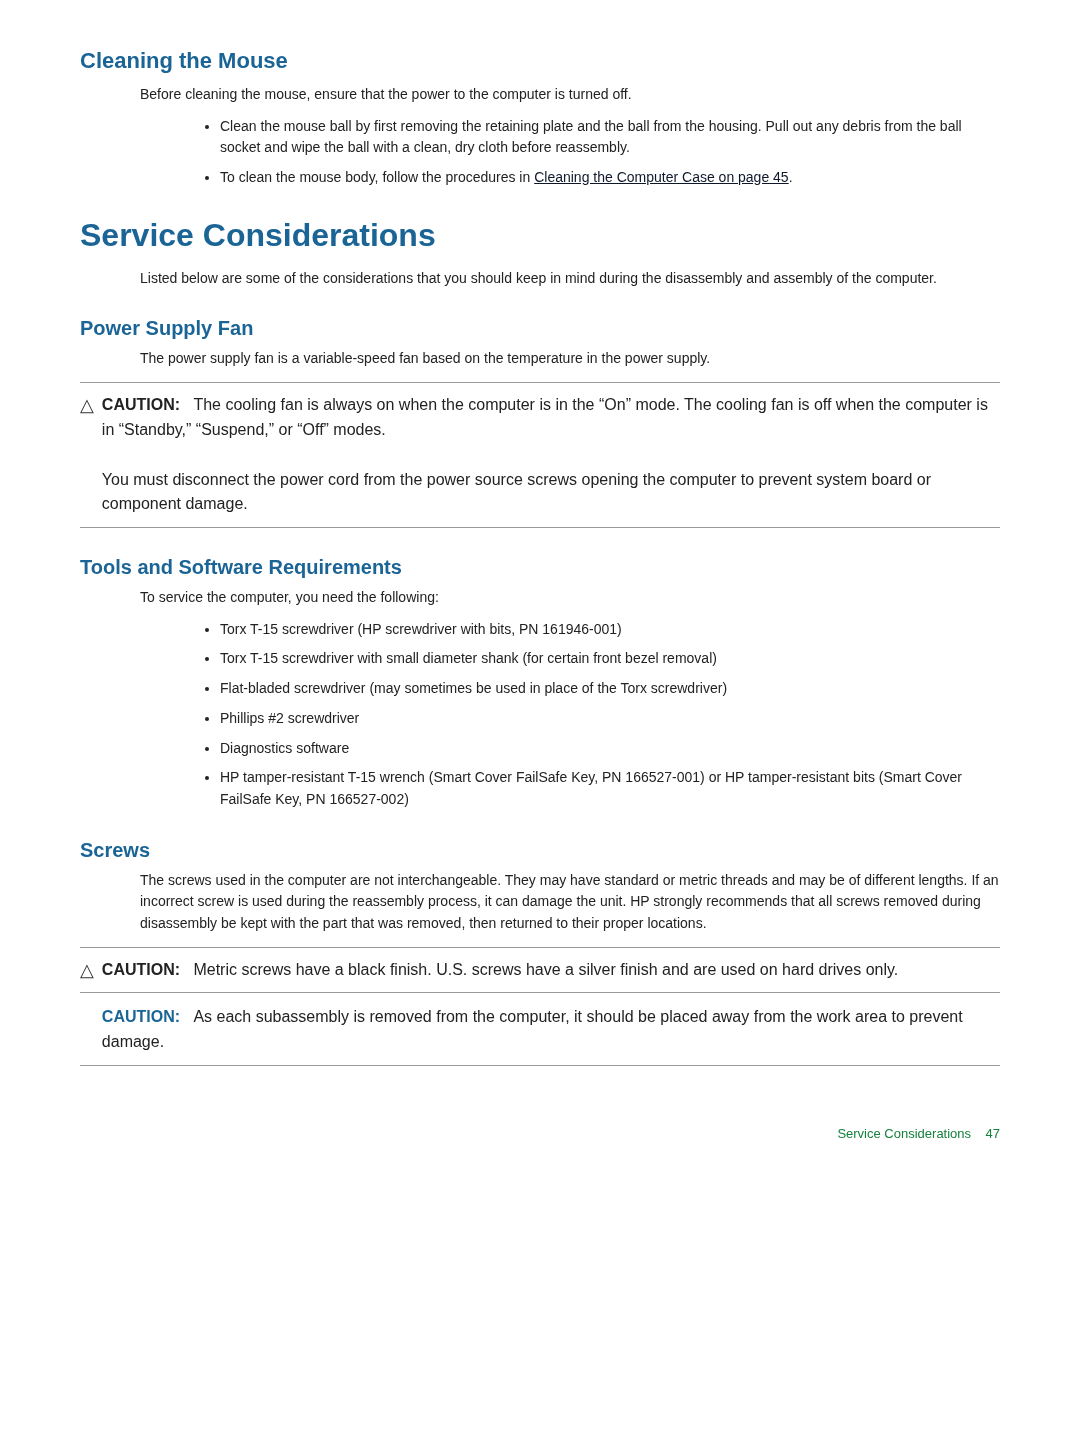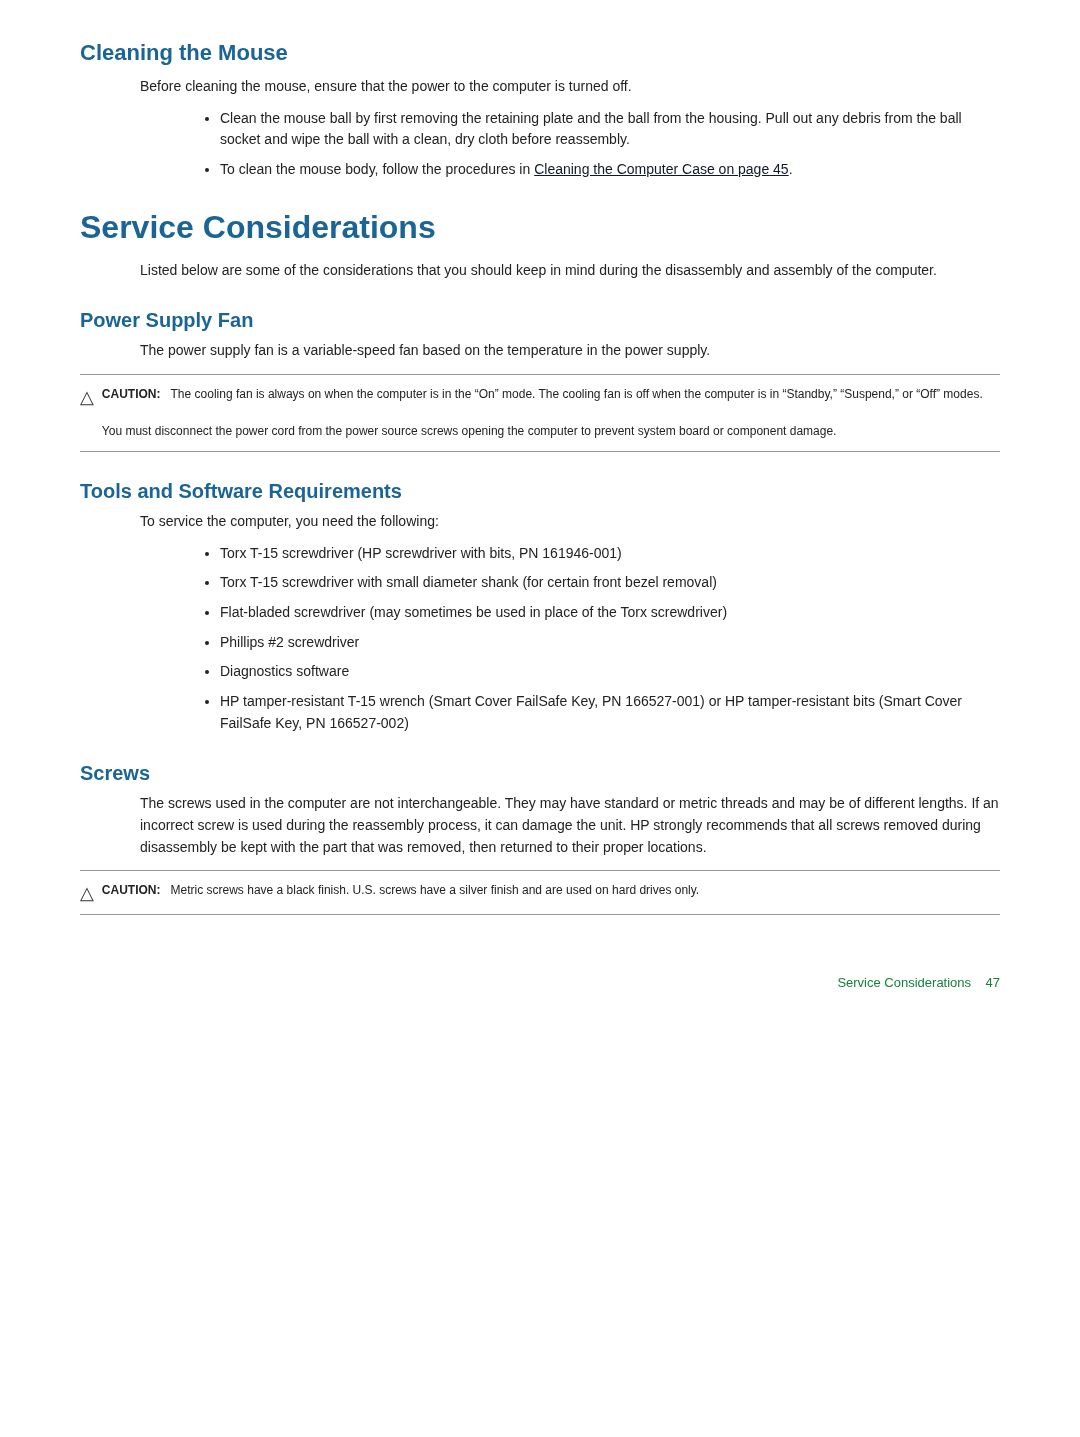--- a/index.html
+++ b/index.html
@@ -13,21 +13,21 @@
       font-family: Arial, Helvetica, sans-serif;
       font-size: 14px;
       color: #222222;
       width: 1080px;
       min-height: 1437px;
       padding: 40px 80px 60px 80px;
     }
 
     .page-content {
       max-width: 920px;
-      margin: 0 auto;
+      margin: 8px auto;
     }
 
     .section-h2 {
       font-size: 22px;
       font-weight: bold;
       color: #1a6496;
       margin-bottom: 10px;
     }
 
     .section-h3 {
@@ -81,21 +81,21 @@
     }
 
     .caution-icon {
       font-size: 18px;
       color: #333;
       flex-shrink: 0;
       margin-top: 1px;
     }
 
     .caution-text {
-      font-size: 12px;
+      font-size: 16px;
       line-height: 1.55;
     }
 
     .caution-text .caution-label {
       font-weight: bold;
     }
 
     .section-block {
       margin-bottom: 28px;
     }
@@ -169,19 +169,26 @@
     <div class="indent">
       <p>The screws used in the computer are not interchangeable. They may have standard or metric threads and may be of different lengths. If an incorrect screw is used during the reassembly process, it can damage the unit. HP strongly recommends that all screws removed during disassembly be kept with the part that was removed, then returned to their proper locations.</p>
     </div>
     <div class="caution-box">
       <span class="caution-icon">△</span>
       <div class="caution-text">
         <span class="caution-label">CAUTION:</span>
         <span>&nbsp;&nbsp;</span><span>Metric screws have a black finish. U.S. screws have a silver finish and are used on hard drives only.</span>
       </div>
     </div>
+    <div class="caution-box" style="border-top:none; padding-top: 0; margin-top: 0;">
+      <span class="caution-icon" style="visibility:hidden;">△</span>
+      <div class="caution-text">
+        <span class="caution-label" style="color:#1a6496;">CAUTION:</span>
+        <span>&nbsp;&nbsp;</span><span>As each subassembly is removed from the computer, it should be placed away from the work area to prevent damage.</span>
+      </div>
+    </div>
   </div>
 
   <div class="footer">
     <span>Service Considerations</span>&nbsp;&nbsp;&nbsp;&nbsp;<span>47</span>
   </div>
 
 </div>
 
 </body></html>

